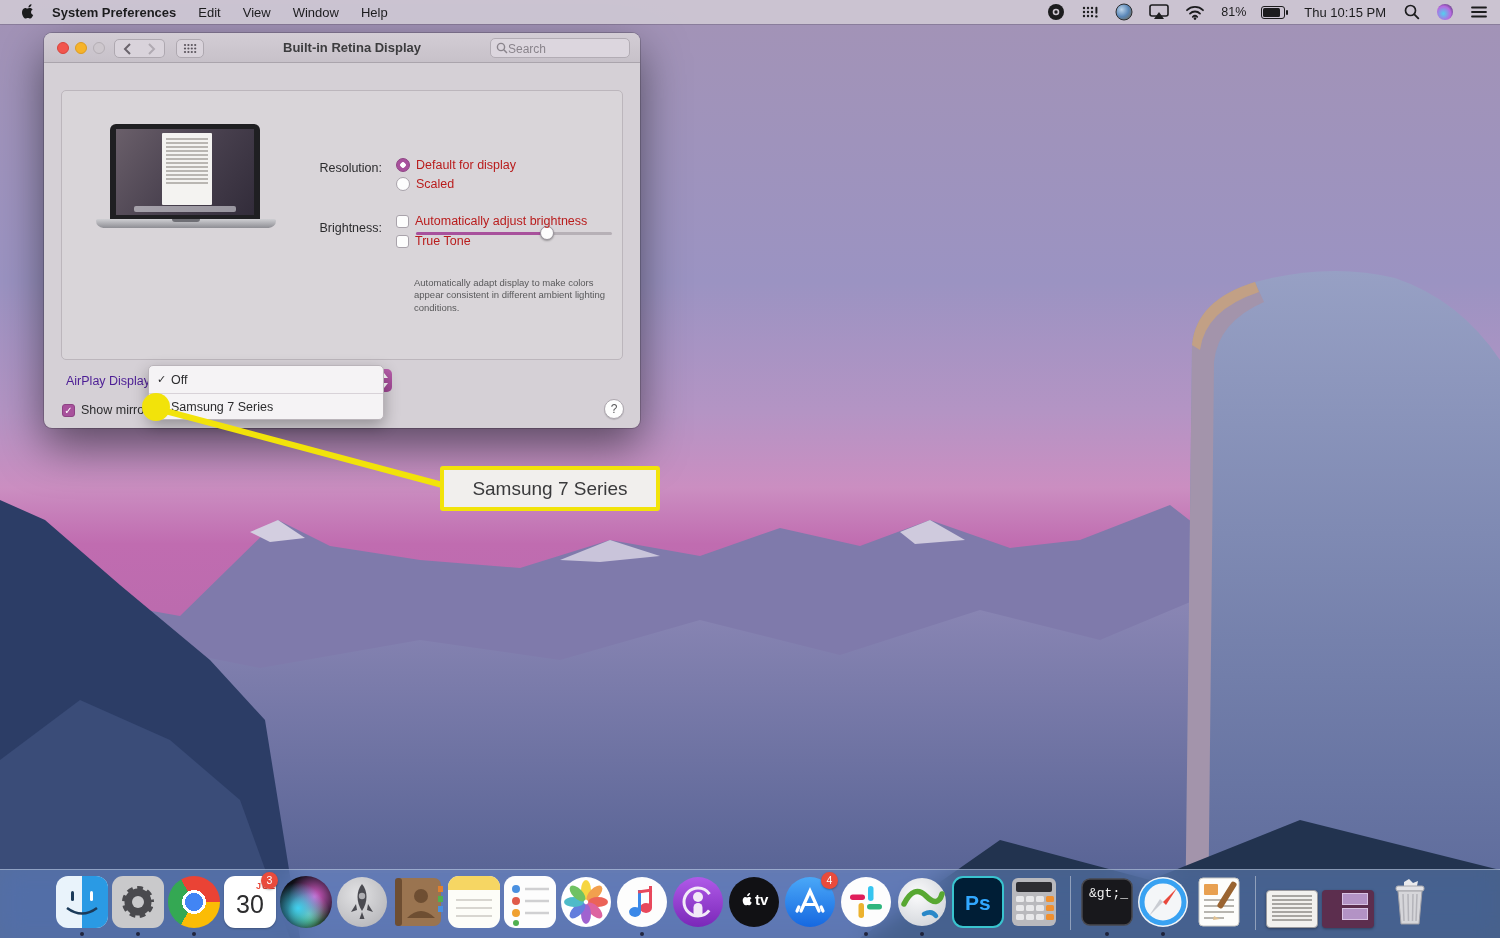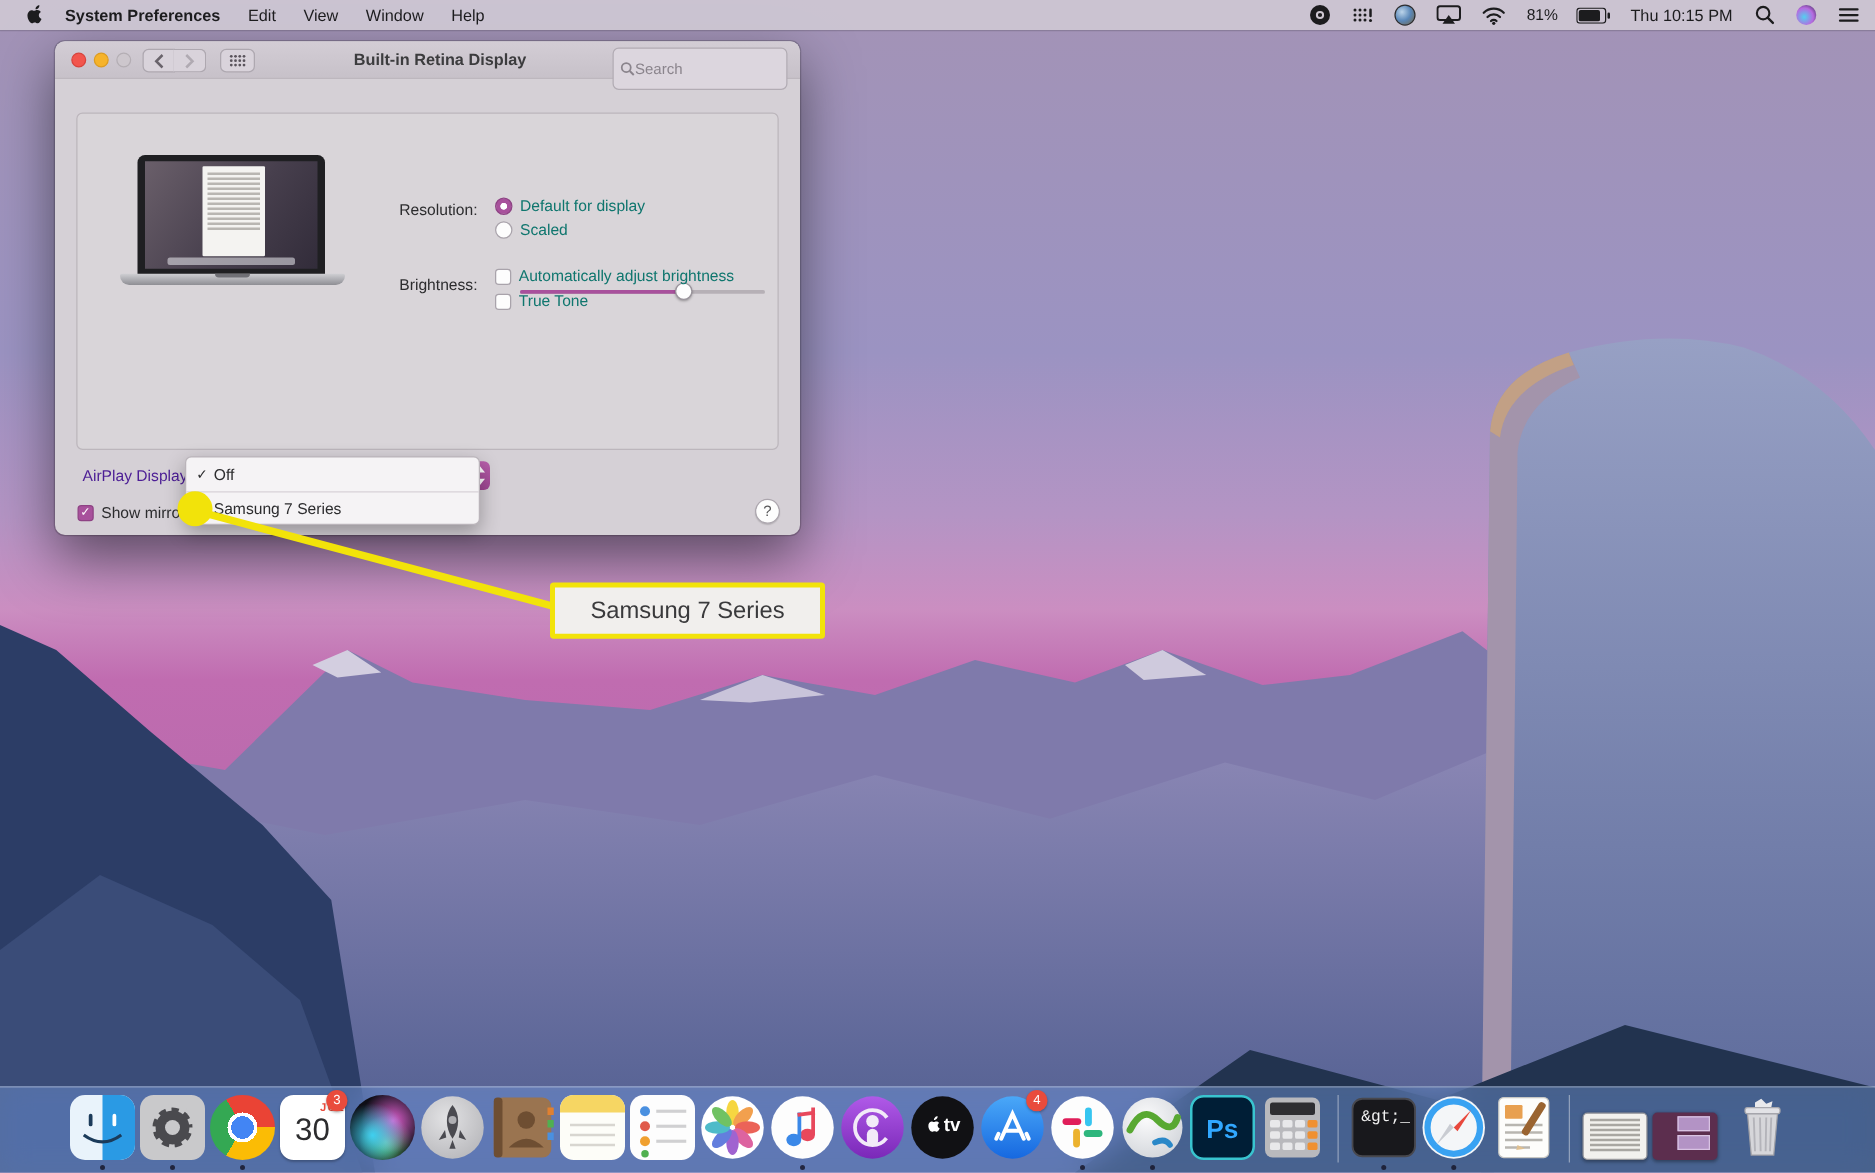--- a/index.html
+++ b/index.html
@@ -29,21 +29,21 @@
   .tl.red{ left:13px; background:#f2554d; border:1px solid #d8433c;}
   .tl.yel{ left:31px; background:#f6b32a; border:1px solid #dd9c21;}
   .tl.gry{ left:49px; background:#cdc7cd; border:1px solid #b4aeb4;}
   .navbtn { position:absolute; top:6px; height:19px; background:#d9d3db; border:1px solid #aea8b0; border-radius:5px;
     display:flex; align-items:center; justify-content:center; color:#6a646c; }
   #btn-back{ left:70px; width:26px; border-radius:5px 0 0 5px; }
   #btn-fwd{ left:95px; width:26px; border-radius:0 5px 5px 0; border-left:none; color:#aaa4ac; }
   #btn-grid{ left:132px; width:28px; }
   #wtitle { position:absolute; top:7px; left:180px; right:160px; text-align:center; font-size:13px; font-weight:700; color:#3c3c3e; }
   #searchbox { position:absolute; right:10px; top:5px; width:140px; height:20px; background:#dcd6de; border:1px solid #b2acb4;
-    border-radius:5px; display:flex; align-items:center; padding:16px 5px; }
+    border-radius:5px; display:flex; align-items:flex-start; padding:3px 5px; }
   #searchbox input { border:none; outline:none; background:transparent; width:110px; font-size:12px; color:#3c3c3e; }
   #searchbox input::placeholder { color:#8a848c; }
 
   
   #tabs { position:absolute; top:48px; left:0; right:0; display:flex; justify-content:center; z-index:3; }
   .tab { font-size:12px; padding:3px 12px; background:#f3f1f3; border:1px solid #b0aab2; color:#2c2c2e; }
   .tab.first { border-radius:6px 0 0 6px; }
   .tab.last { border-radius:0 6px 6px 0; }
   .tab.mid { border-left:none; border-right:none; }
   .tab.sel { background:linear-gradient(#b85fab,#9f4693); color:#fff; border-color:#8e3d84; }
@@ -57,21 +57,21 @@
   #mb .screen { position:absolute; left:14px; top:0; width:150px; height:97px; background:#1f1f22; border-radius:6px 6px 0 0; padding:5px 6px 6px; }
   #mb .panel { width:100%; height:100%; background:linear-gradient(125deg,#6a5f6a 0%,#473f4d 55%,#322c3a 100%); position:relative; }
   #mb .doc { position:absolute; left:46px; top:4px; width:50px; height:72px; background:#f4f3f1; border-radius:1px; padding:5px 4px; }
   #mb .doc i { display:block; height:1.5px; background:#b9b6b2; margin-bottom:2.5px; }
   #mb .mdock { position:absolute; left:18px; bottom:3px; right:18px; height:6px; background:rgba(235,235,240,.55); border-radius:2px; }
   #mb .base { position:absolute; left:0; top:95px; width:180px; height:9px; background:linear-gradient(#cfcfd3,#8e8e94); border-radius:2px 2px 9px 9px; }
   #mb .notch { position:absolute; left:76px; top:95px; width:28px; height:3px; background:#6f6f75; border-radius:0 0 4px 4px; }
 
   
   .flabel { position:absolute; font-size:12.5px; color:#2c2c2e; text-align:right; width:90px; }
-  .opt { position:absolute; display:flex; align-items:center; font-size:12.5px; color:#0f766e; }
+  .opt { position:absolute; display:flex; align-items:center; font-size:12.5px; color:#b91c1c; }
   .radio { width:14px; height:14px; border-radius:50%; margin-right:6px; background:#fdfdfd; border:1px solid #a9a3ab; }
   .radio.sel { background:radial-gradient(circle,#fff 0 2.5px,#a8519c 3px); border:1px solid #8e4284; }
   .chk { width:13px; height:13px; border-radius:3px; margin-right:6px; background:#fdfdfd; border:1px solid #a9a3ab; }
   .chk.on { background:#a8519c; border-color:#8e4284; color:#fff; font-size:10px; line-height:12px; text-align:center; }
   #slider { position:absolute; left:354px; top:135px; width:196px; height:14px; }
   #slider .track { position:absolute; top:6px; left:0; width:100%; height:3px; border-radius:2px; background:#b6b0b6; }
   #slider .fill { position:absolute; top:6px; left:0; height:3px; border-radius:2px; background:#a8519c; }
   #slider .knob { position:absolute; top:0; width:14px; height:14px; border-radius:50%; background:#fdfdfd; border:1px solid #9a949c; box-shadow:0 1px 2px rgba(0,0,0,.3); }
   #ttdesc { position:absolute; left:352px; top:186px; width:210px; font-size:9.5px; line-height:1.3; color:#59595b; }
 
@@ -342,20 +342,21 @@
       </div>
 
       <div class="opt" style="left:334px; top:123px;">
         <span class="chk"></span>
         <span>Automatically adjust brightness</span>
       </div>
       <div class="opt" style="left:334px; top:143px;">
         <span class="chk"></span>
         <span>True Tone</span>
       </div>
+      <div id="ttdesc">Automatically adapt display to make colors appear consistent in different ambient lighting conditions.</div>
     </div>
 
     <span id="airplay-label">AirPlay Display</span>
     <span id="popup-cap">
       <svg width="10" height="17" viewBox="0 0 10 17">
           <path d="M5 1 L9 6 H1 Z" fill="#fff"></path>
           <path d="M5 16 L1 11 H9 Z" fill="#fff"></path>
         </svg>
     </span>
     <div id="popup-menu">

